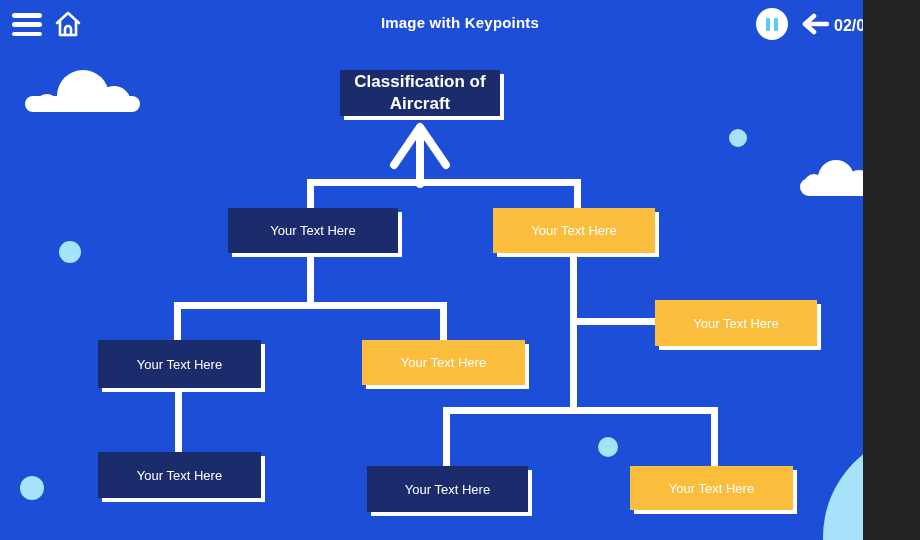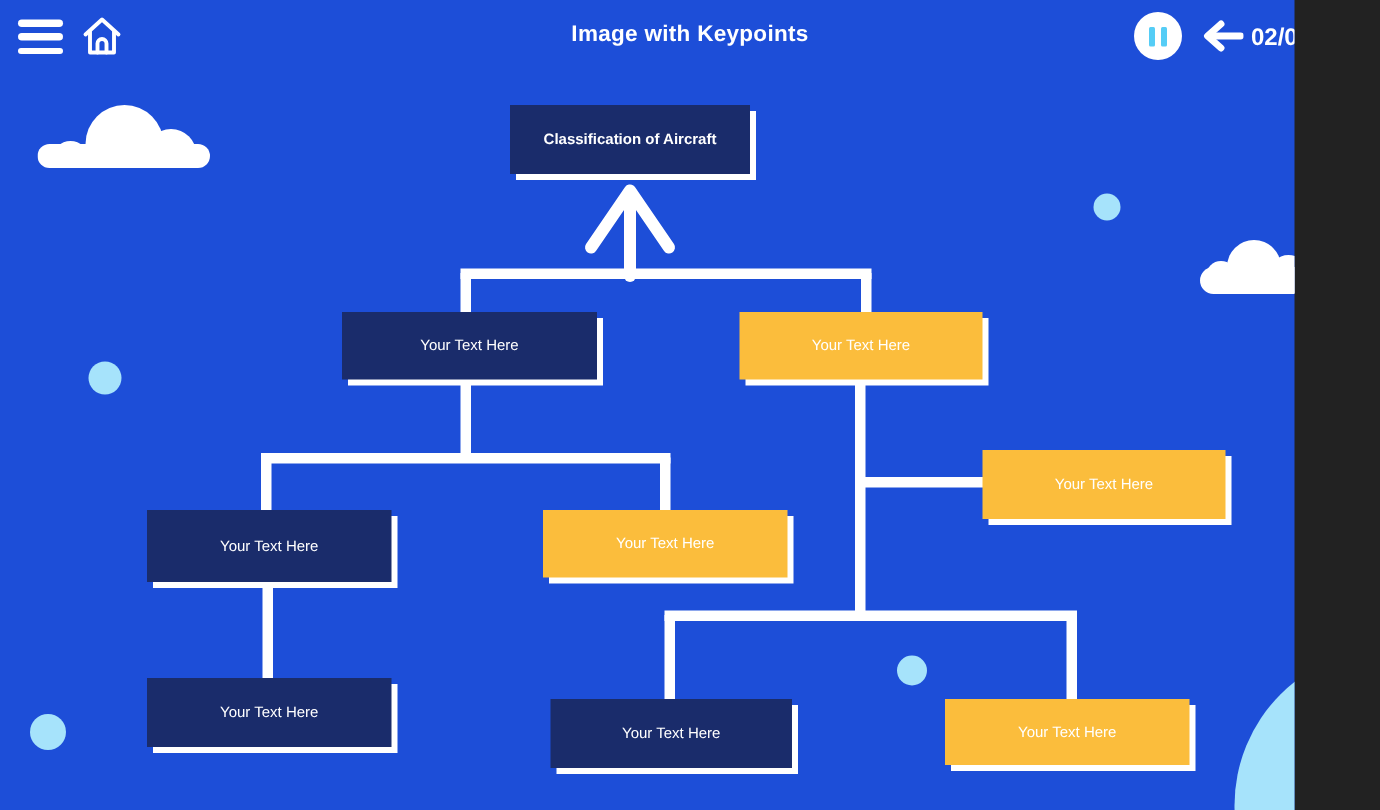--- a/index.html
+++ b/index.html
@@ -28,26 +28,26 @@
   .cloud { position:absolute; overflow:hidden; z-index:1; }
   .cloud .puff, .cloud .base { position:absolute; background:#fff; }
   .cloud .puff { border-radius:50%; }
   .cloud .base { border-radius:10px; }
   .dot { position:absolute; border-radius:50%; background:#A6E3FB; z-index:1; }
   
   .line { position:absolute; background:#fff; z-index:2; }
   .up-arrow { position:absolute; z-index:2; }
   .node {
     position:absolute; z-index:3; display:flex; align-items:center; justify-content:center;
-    color:#fff; font-size:10px; text-align:center; padding:4px 10px;
+    color:#fff; font-size:13px; text-align:center; padding:4px 10px;
     box-shadow:4px 4px 0 #ffffff; cursor:pointer;
   }
   .navy { background:#1A2C6B; }
   .yellow { background:#FBBD3C; }
-  .root-node { font-weight:bold; font-size:10px; line-height:1.3; }
+  .root-node { font-weight:bold; font-size:17px; line-height:1.3; }
 </style>
 </head>
 <body>
 
 <div class="stage">
 
   <div class="cloud" style="left:25px; top:68px; width:115px; height:44px;">
     <div class="puff" style="left:32px; top:2px;  width:52px; height:52px;"></div>
     <div class="puff" style="left:72px; top:18px; width:34px; height:34px;"></div>
     <div class="puff" style="left:10px; top:26px; width:24px; height:24px;"></div>

